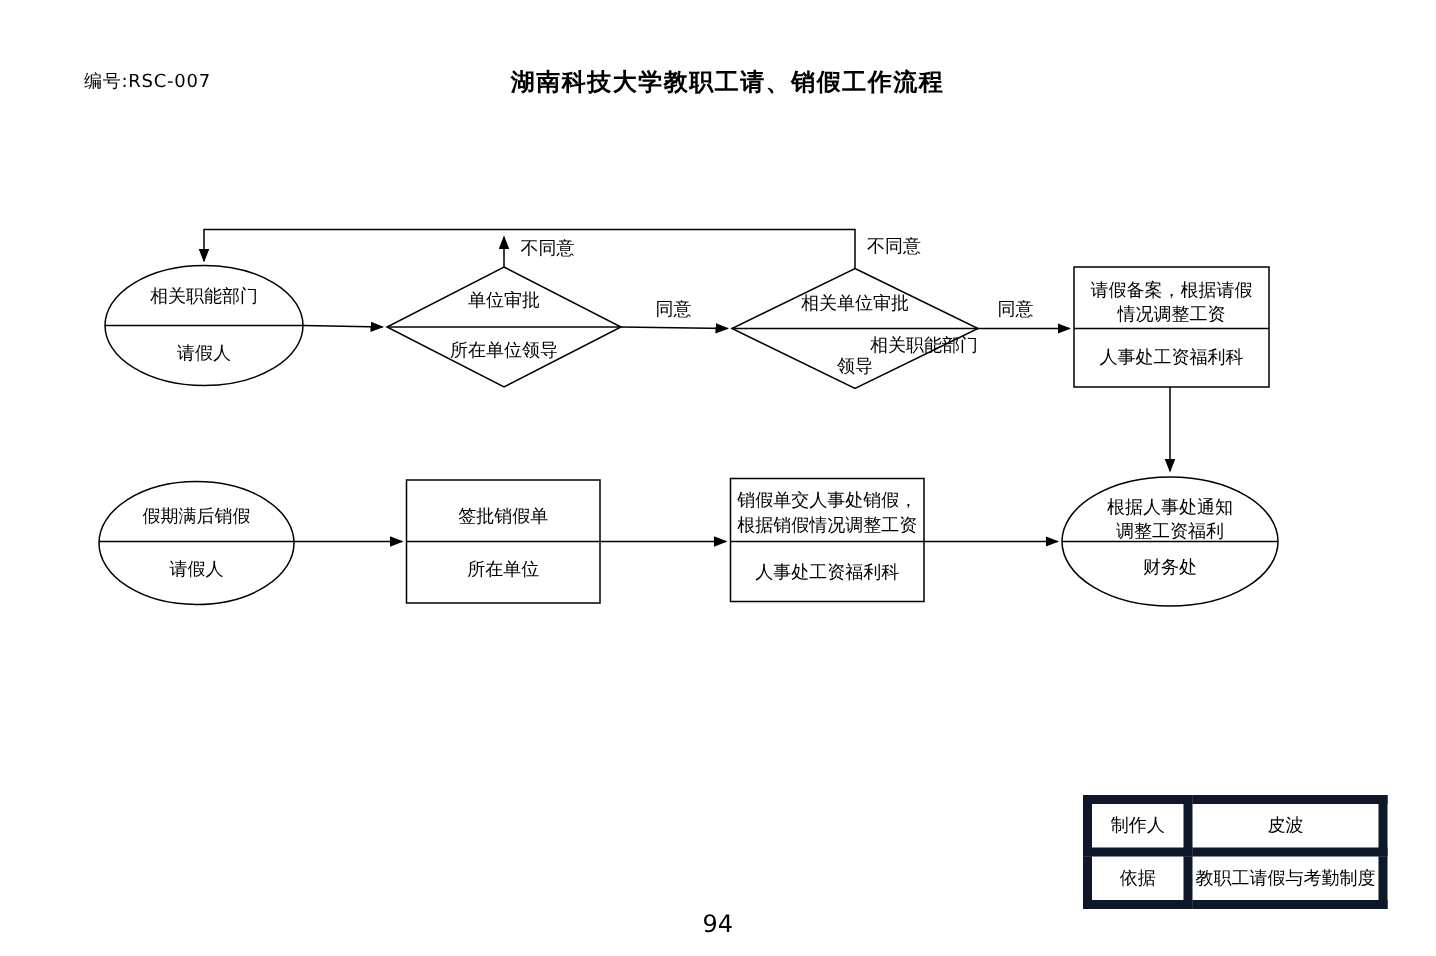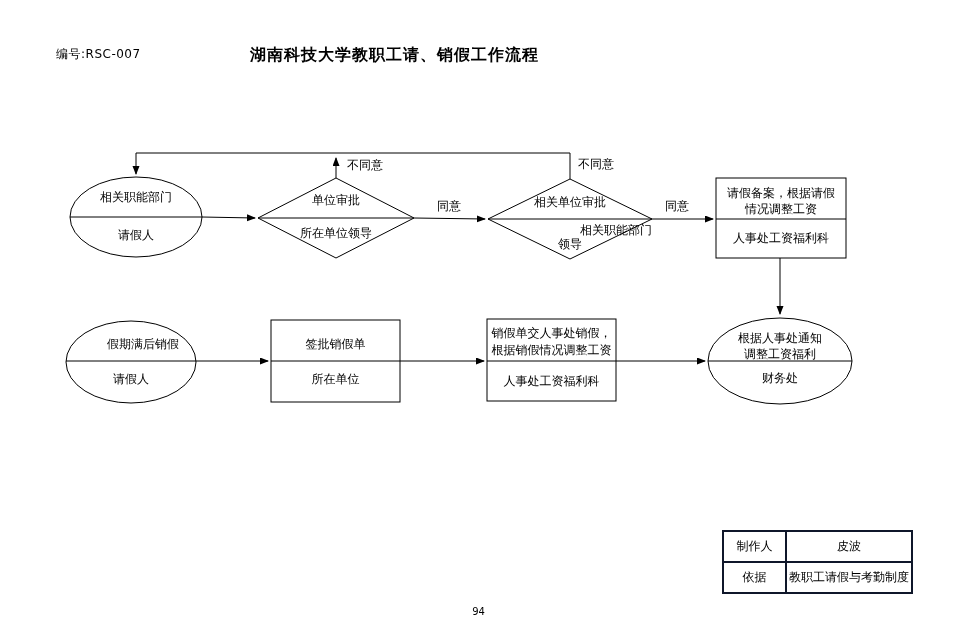--- a/index.html
+++ b/index.html
@@ -1,29 +1,29 @@
 <!DOCTYPE html>
 <html><head>
 <meta charset="utf-8">
 <style>
   html,body{margin:0;padding:0;background:#fff;}
   .canvas{
     position:relative;width:957px;height:637px;background:#ffffff;
     font-family:"DejaVu Sans","Liberation Sans",sans-serif;color:#000;overflow:hidden;
   }
   .doc-number{position:absolute;left:56px;top:46px;font-size:12px;letter-spacing:0.5px;}
-  .page-title{position:absolute;left:250px;top:45px;width:470px;font-size:16px;font-weight:bold;letter-spacing:1px;}
+  .page-title{position:absolute;left:250px;top:45px;width:470px;text-align:center;font-size:16px;font-weight:bold;letter-spacing:1px;}
   svg.flow{position:absolute;left:0;top:0;}
   .txt{position:absolute;font-size:12px;line-height:14px;text-align:center;white-space:nowrap;}
   .lbl{position:absolute;font-size:12px;line-height:14px;white-space:nowrap;}
   .info-table{position:absolute;left:722px;top:530px;border-collapse:collapse;}
-  .info-table td{border:2px solid #0f172a;font-size:12px;text-align:center;vertical-align:middle;padding:0;height:29px;}
+  .info-table td{border:6px solid #0f172a;font-size:12px;text-align:center;vertical-align:middle;padding:0;height:29px;}
   .info-table td.c1{width:61px;}
   .info-table td.c2{width:124px;}
-  .page-number{position:absolute;left:0;top:606px;width:957px;text-align:center;font-size:10px;}
+  .page-number{position:absolute;left:0;top:606px;width:957px;text-align:center;font-size:16px;}
 </style>
 </head>
 <body>
 
 <div class="canvas">
 
   <div class="doc-number">编号:RSC-007</div>
   <div class="page-title">湖南科技大学教职工请、销假工作流程</div>
 
   <svg class="flow" width="957" height="637" viewBox="0 0 957 637">
@@ -69,21 +69,21 @@
   <div class="txt" style="left:258px;top:226px;width:156px;">所在单位领导</div>
 
   <div class="txt" style="left:488px;top:195px;width:164px;">相关单位审批</div>
   <div class="txt" style="left:488px;top:223px;width:164px;text-align:right;">相关职能部门</div>
   <div class="txt" style="left:488px;top:237px;width:164px;">领导</div>
 
   <div class="txt" style="left:716px;top:186px;width:130px;">请假备案，根据请假</div>
   <div class="txt" style="left:716px;top:202px;width:130px;">情况调整工资</div>
   <div class="txt" style="left:716px;top:231px;width:130px;">人事处工资福利科</div>
 
-  <div class="txt" style="left:78px;top:337px;width:130px;">假期满后销假</div>
+  <div class="txt" style="left:66px;top:337px;width:130px;">假期满后销假</div>
   <div class="txt" style="left:66px;top:372px;width:130px;">请假人</div>
 
   <div class="txt" style="left:271px;top:337px;width:129px;">签批销假单</div>
   <div class="txt" style="left:271px;top:372px;width:129px;">所在单位</div>
 
   <div class="txt" style="left:487px;top:326px;width:129px;">销假单交人事处销假，</div>
   <div class="txt" style="left:487px;top:343px;width:129px;">根据销假情况调整工资</div>
   <div class="txt" style="left:487px;top:374px;width:129px;">人事处工资福利科</div>
 
   <div class="txt" style="left:708px;top:331px;width:144px;">根据人事处通知</div>

